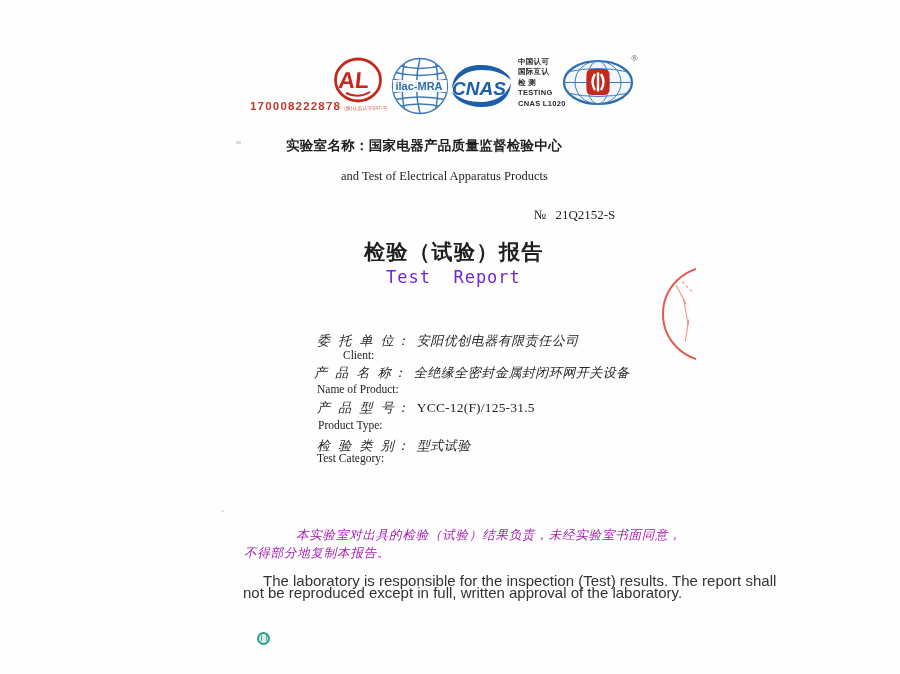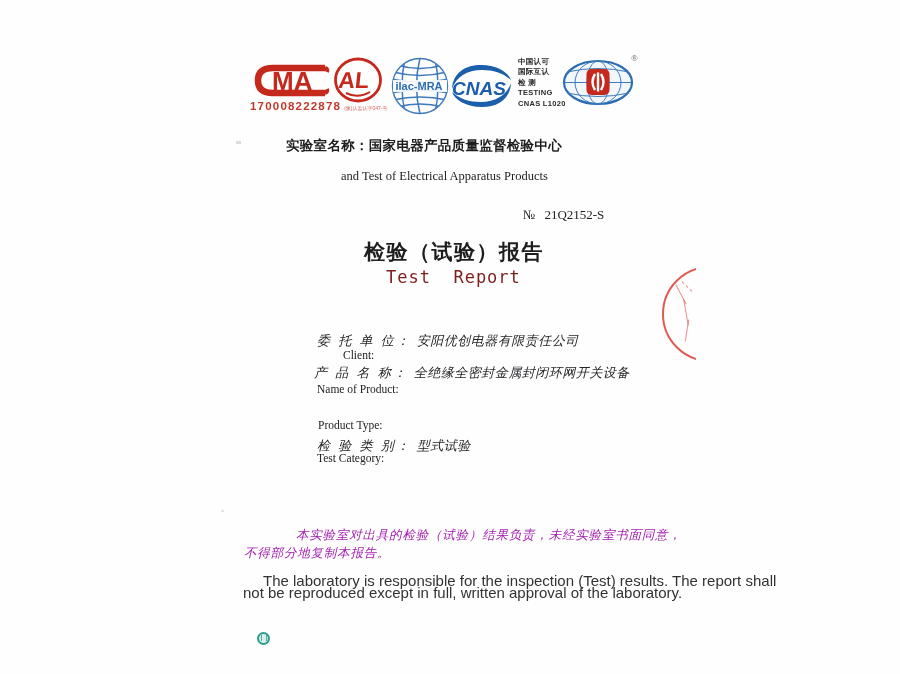--- a/index.html
+++ b/index.html
@@ -27,27 +27,27 @@
                line-height:10.4px; color:#2a2a2a; letter-spacing:0.3px; }
   .globe-svg { left:562px; top:59px; }
   .registered{ left:631px; top:53px; font-size:9px; color:#555; }
 
   
   .lab-zh  { left:286px; top:137px; font-size:13.5px; font-weight:bold;
              font-family:Liberation Mono, monospace; letter-spacing:0.3px; white-space:nowrap; }
   .lab-en1 { left:298px; top:156px; font-size:12.5px; white-space:nowrap; }
   .lab-en1 .gap { margin-left:13px; }
   .lab-en2 { left:341px; top:169px; font-size:12.5px; white-space:nowrap; }
-  .rno     { left:523px; top:207px; font-size:13px; white-space:nowrap; }
+  .rno     { left:534px; top:207px; font-size:13px; white-space:nowrap; }
   .rno .gap{ margin-left:9px; }
 
   
   .title-zh { left:364px; top:238px; font-size:21px; font-weight:bold;
               font-family:"Liberation Sans",sans-serif; letter-spacing:1.5px; white-space:nowrap;text-align:center; }
-  .title-en { left:386px; top:267px; font-size:17px; letter-spacing:1px; white-space:pre; color:#7f1d1d; }
+  .title-en { left:386px; top:267px; font-size:17px; letter-spacing:1px; white-space:pre; color:#6d28d9; }
 
   
   .f-zh { font-size:13px; white-space:nowrap; color:#26262a; }
   .f-zh .f-label { letter-spacing:2.5px; }
   .f-zh .f-val   { margin-left:5px; letter-spacing:0.5px; }
   .f-en { font-size:11.5px; color:#222; white-space:nowrap; }
   .f0z { left:317px; top:332px; } .f0e { left:343px; top:349px;text-align:center; }
   .f1z { left:314px; top:364px; } .f1e { left:317px; top:383px; }
   .f2z { left:317px; top:399px; } .f2e { left:318px; top:419px; }
   .f3z { left:317px; top:437px; } .f3e { left:317px; top:452px; }
@@ -77,28 +77,20 @@
   .eco-icon::after { content:""; position:absolute; left:2px; top:1px; width:4px; height:6px;
               border-left:1.5px solid #2f9c8c; border-right:1.5px solid #2f9c8c; opacity:.8; }
   .speck1 { left:236px; top:141px; width:5px; height:3px; background:#dcdcdc; }
   .speck2 { left:221px; top:510px; width:3px; height:2px; background:#e4e4e4; }
 </style>
 </head>
 <body>
 
 <div class="page">
 
-  <div class="abs cma-svg">
-    <svg width="82" height="43" viewBox="0 0 82 43">
-      <path d="M76 9 L24 9 Q9 9 9 21.5 Q9 34 24 34 L76 34" fill="none" stroke="#c5281c" stroke-width="6.5"></path>
-      <path d="M76 9 q3 1 2 4" fill="none" stroke="#c5281c" stroke-width="4"></path>
-      <path d="M76 34 q3 -1 2 -4" fill="none" stroke="#c5281c" stroke-width="4"></path>
-      <text x="23" y="31" font-family="Liberation Sans, sans-serif" font-size="26" font-weight="bold" fill="#c5281c">MA</text>
-    </svg>
-  </div>
   <div class="abs cma-number">
     <span>170008222878</span><span class="fineprint">(豫)认监认字047-号</span>
   </div>
 
   <div class="abs cal-svg">
     <svg width="50" height="47" viewBox="0 0 50 47">
       <ellipse cx="25" cy="23" rx="22.5" ry="21" fill="none" stroke="#c5281c" stroke-width="2.8"></ellipse>
       <text x="8" y="31" font-family="Liberation Sans, sans-serif" font-size="23" font-weight="bold" fill="#c5281c" transform="skewX(-6)">AL</text>
       <path d="M13 36 Q25 42 37 35" fill="none" stroke="#c5281c" stroke-width="2"></path>
     </svg>
@@ -185,20 +177,23 @@
   <div class="abs f-zh kai f0z">
     <span class="f-label">委 托 单 位：</span><span class="f-val">安阳优创电器有限责任公司</span>
   </div>
   <div class="abs f-en serif f0e">Client:</div>
 
   <div class="abs f-zh kai f1z">
     <span class="f-label">产 品 名 称：</span><span class="f-val">全绝缘全密封金属封闭环网开关设备</span>
   </div>
   <div class="abs f-en serif f1e">Name of Product:</div>
 
+  <div class="abs f-zh kai f2z">
+    <span class="f-label">产 品 型 号：</span><span class="f-val">YCC-12(F)/125-31.5</span>
+  </div>
   <div class="abs f-en serif f2e">Product Type:</div>
 
   <div class="abs f-zh kai f3z">
     <span class="f-label">检 验 类 别：</span><span class="f-val">型式试验</span>
   </div>
   <div class="abs f-en serif f3e">Test Category:</div>
 
   <div class="abs st-zh kai st-zh1">本实验室对出具的检验（试验）结果负责，未经实验室书面同意，</div>
   <div class="abs st-zh kai st-zh2">不得部分地复制本报告。</div>
   <div class="abs st-en st-en1">The laboratory is responsible for the inspection (Test) results. The report shall</div>

